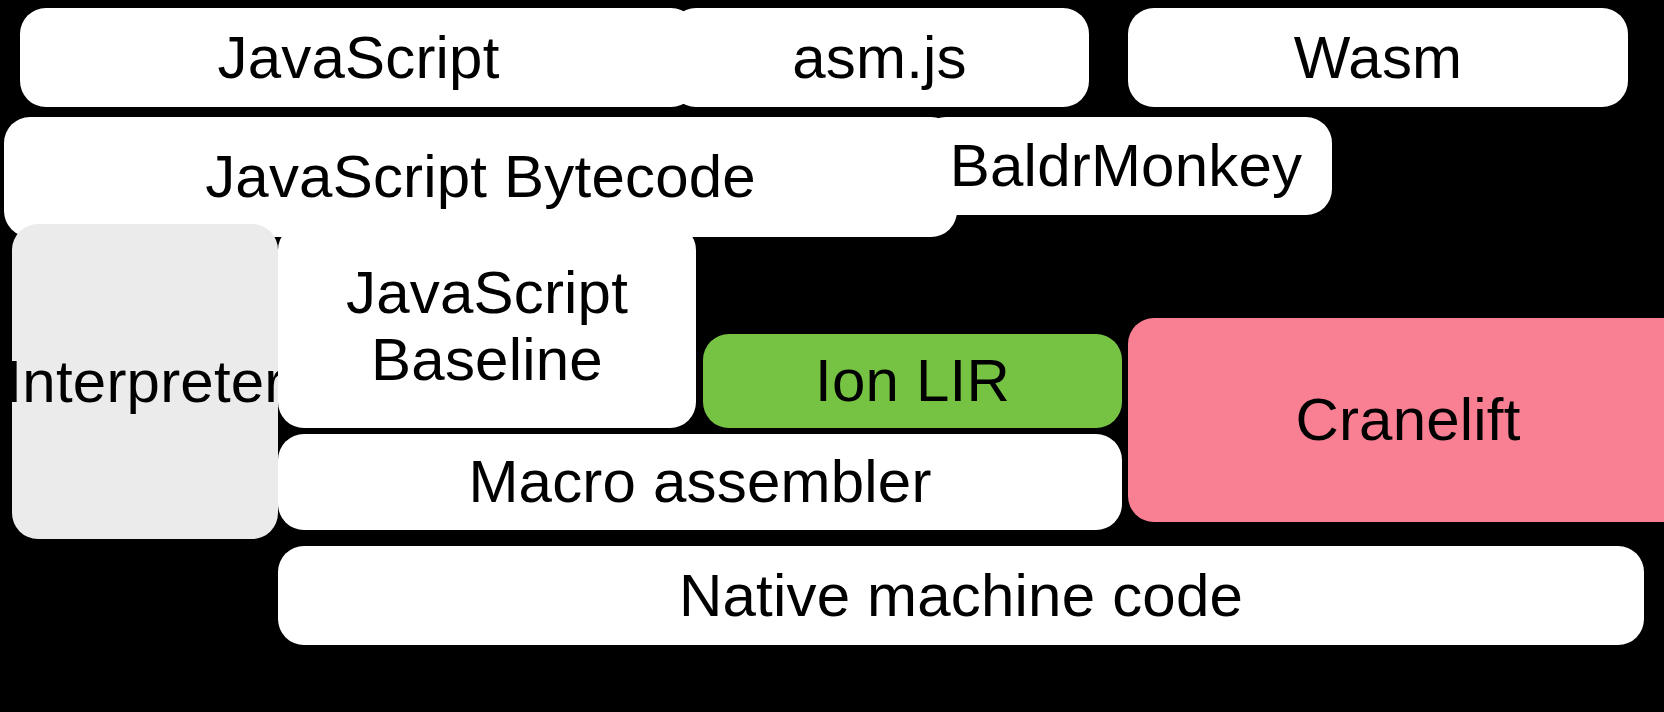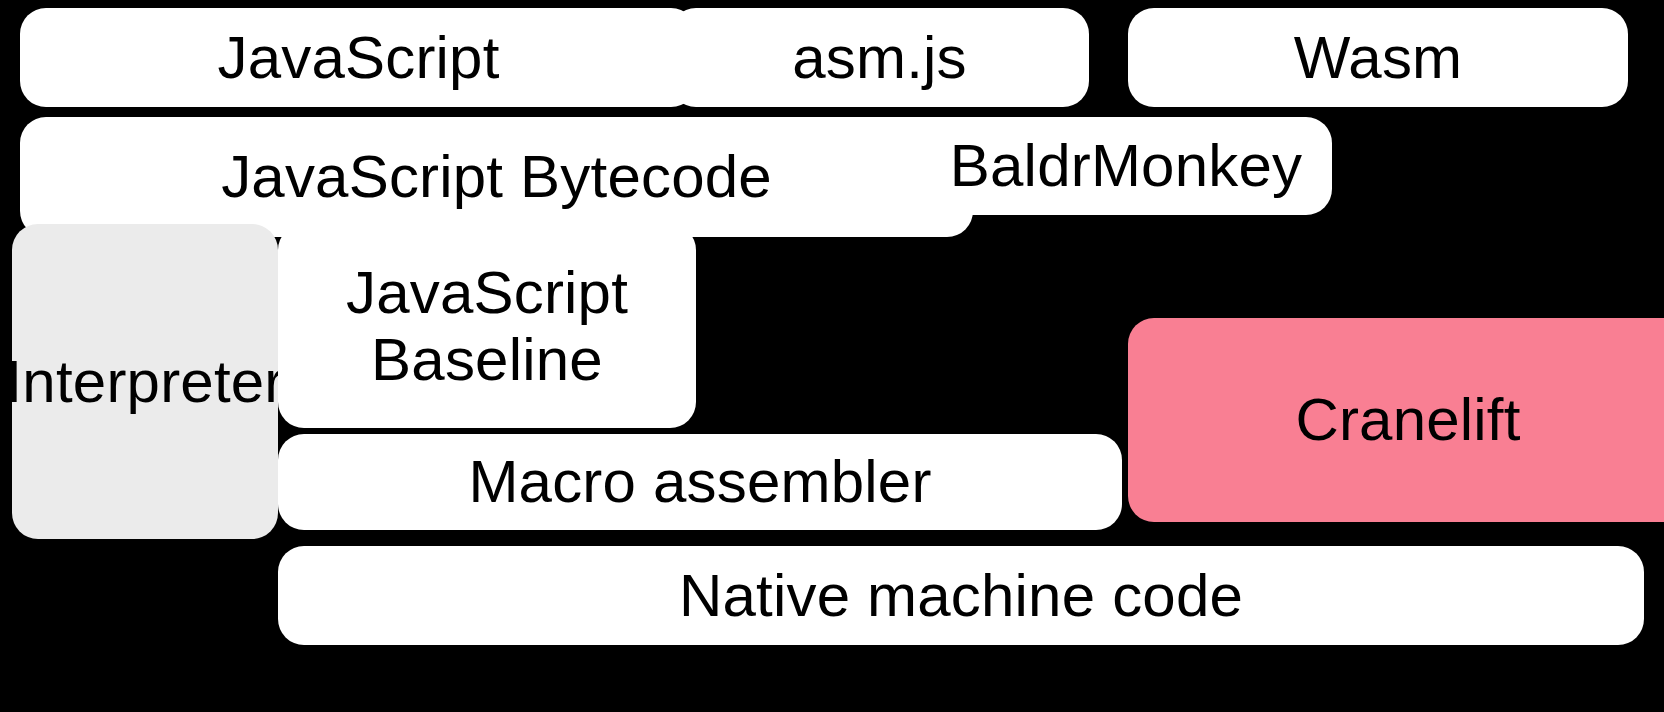--- a/index.html
+++ b/index.html
@@ -46,38 +46,41 @@
   </div>
 
   <div class="node fill-white" style="left:670px; top:8px; width:419px; height:99px;">
     <span>asm.js</span>
   </div>
 
   <div class="node fill-white" style="left:1128px; top:8px; width:500px; height:99px;">
     <span>Wasm</span>
   </div>
 
-  <div class="node fill-white" style="left:20px; top:117px; width:953px; height:120px;">
+  <div class="node fill-white" style="left:4px; top:117px; width:953px; height:120px;">
     <span>JavaScript Bytecode</span>
   </div>
 
   <div class="node fill-white" style="left:920px; top:117px; width:412px; height:98px;">
     <span>BaldrMonkey</span>
   </div>
 
   <div class="node fill-gray" style="left:12px; top:224px; width:266px; height:315px;align-items:center;">
     <span>Interpreter</span>
   </div>
 
   <div class="node fill-white" style="left:278px; top:224px; width:418px; height:204px;">
     <span>JavaScript
 Baseline</span>
   </div>
 
 
+  <div class="node fill-green" style="left:703px; top:334px; width:419px; height:94px;">
+    <span>Ion LIR</span>
+  </div>
 
   <div class="node fill-white" style="left:278px; top:434px; width:844px; height:96px;">
     <span>Macro assembler</span>
   </div>
 
   <div class="node fill-pink" style="left:1128px; top:318px; width:560px; height:204px;">
     <span>Cranelift</span>
   </div>
 
   <div class="node fill-white" style="left:278px; top:546px; width:1366px; height:99px;">

